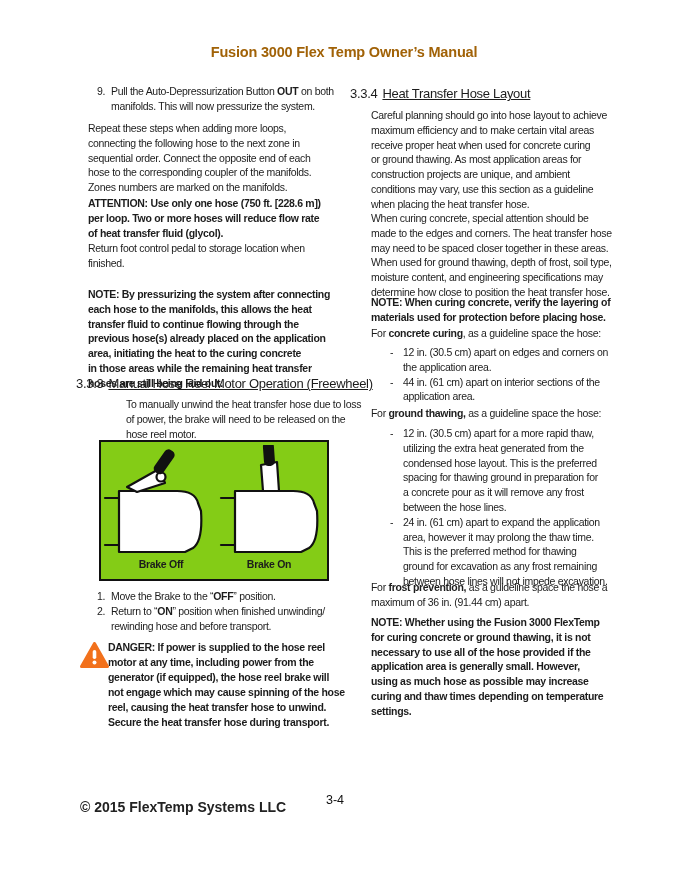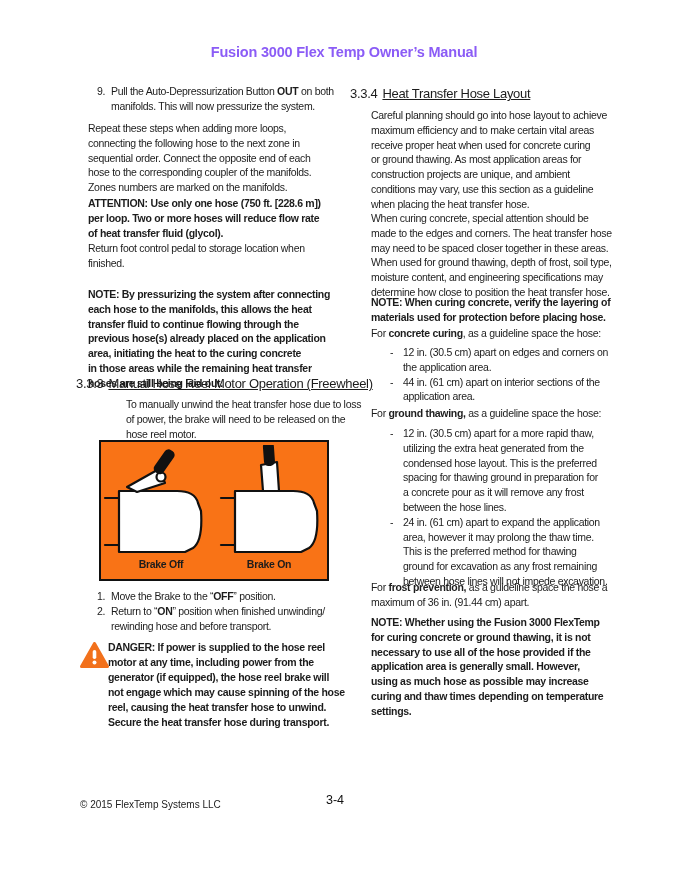--- a/index.html
+++ b/index.html
@@ -8,37 +8,37 @@
     font-family:"Liberation Sans","DejaVu Sans",sans-serif;color:#1c1c1c;
   }
   .abs{position:absolute;}
   .txt{
     font-size:10.5px;line-height:14.8px;letter-spacing:-0.3px;
     white-space:pre;color:#1c1c1c;
   }
   .bold{font-weight:700;}
   strong{font-weight:700;}
   .page-title{
-    width:688px;text-align:center;font-size:14.5px;font-weight:700;color:#8b5cf6;
+    width:688px;text-align:center;font-size:14.5px;font-weight:700;color:#a16207;
     letter-spacing:-0.2px;white-space:pre;
   }
   .hanging{display:flex;}
   .hanging .num{width:14px;flex:0 0 14px;}
   .bullet{display:flex;margin-bottom:0;}
   .bullet .dash{width:13px;flex:0 0 13px;}
   .section-heading{display:flex;font-size:13px;letter-spacing:-0.3px;white-space:pre;}
   .section-heading .sec-num{margin-right:5px;}
   .section-heading .sec-title{text-decoration:underline;}
   .figure-box{
-    border:2px solid #111;background:#f97316;box-sizing:border-box;text-decoration:underline;
+    border:2px solid #111;background:#84cc16;box-sizing:border-box;text-decoration:underline;
   }
   .figure-label{font-size:10.5px;font-weight:700;text-align:center;letter-spacing:-0.3px;white-space:pre;}
   .danger-wrap{display:block;}
   .danger-text{margin-left:28px;}
-  .footer-copy{font-size:10px;letter-spacing:0;white-space:pre;color:#222;}
+  .footer-copy{font-size:14px;letter-spacing:0;white-space:pre;color:#222;font-weight:bold;}
   .footer-page{font-size:12.5px;letter-spacing:0;white-space:pre;text-align:center;color:#111;}
   svg{display:block;}
 </style>
 </head>
 <body>
 
 <div class="page">
 
   <div class="abs page-title" style="top:44px;left:0;">Fusion 3000 Flex Temp Owner’s Manual</div>
 

